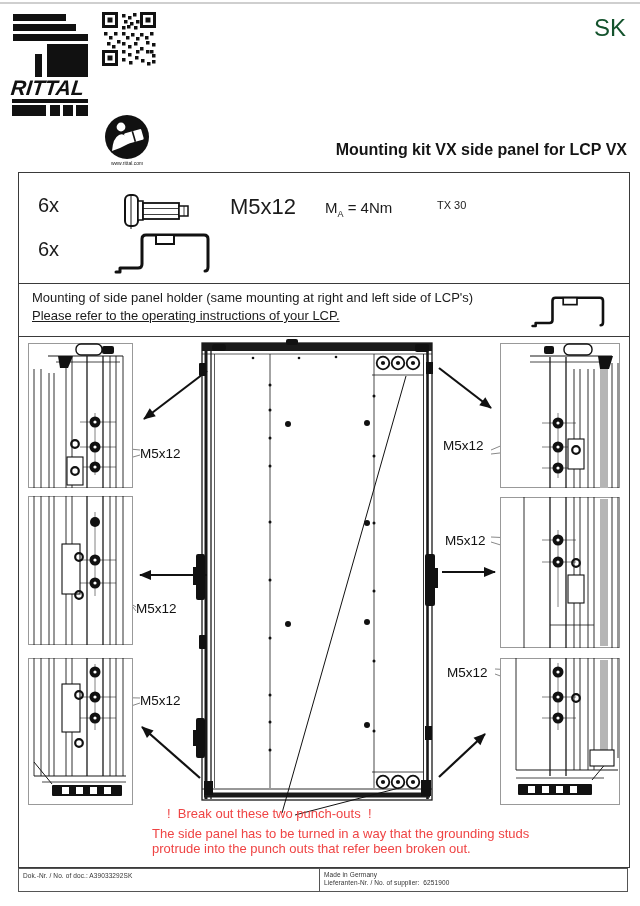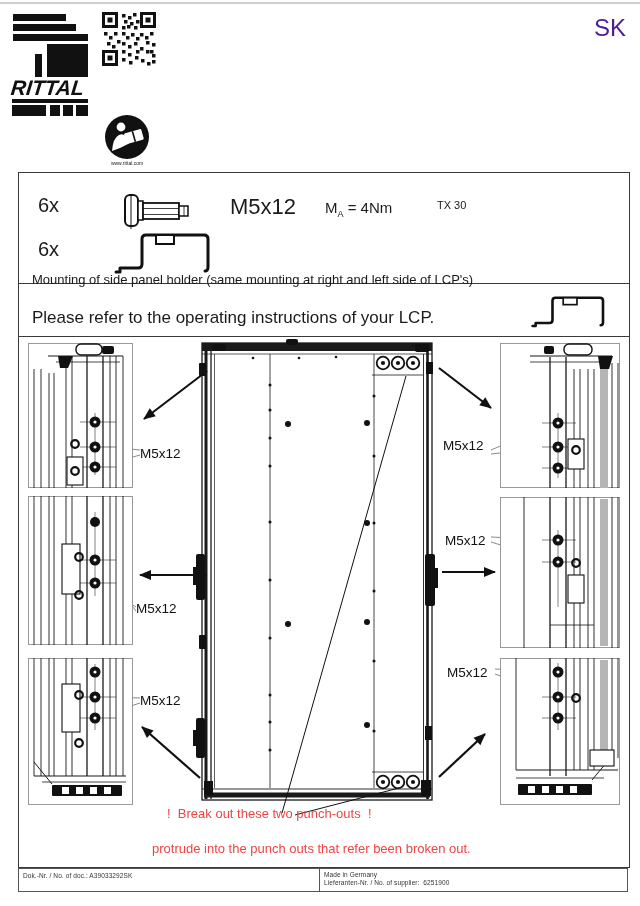--- a/index.html
+++ b/index.html
@@ -98,22 +98,23 @@
     <circle cx="23" cy="23" r="22" fill="#111"></circle>
     <circle cx="17" cy="13" r="4.4" fill="#fff"></circle>
     <path d="M8,37 q1,-13 7,-16 q4,-2 6,1 l4,5 q1,2 -1,3 q-7,4 -16,7 z" fill="#fff"></path>
     <g transform="rotate(-16 30 23)">
       <rect x="21" y="17" width="18" height="11" rx="1.5" fill="#fff"></rect>
       <line x1="30" y1="17" x2="30" y2="28" stroke="#111" stroke-width="1.6"></line>
     </g>
   </svg>
   <div class="abs" style="left:98px;top:160px;width:58px;text-align:center;font-size:5px;color:#222;">www.rittal.com</div>
 
-  <div class="abs rt" style="left:420px;top:14px;width:206px;font-size:24px;color:#4c1d95;">SK</div>
-
+  <div class="abs rt" style="left:420px;top:14px;width:206px;font-size:24px;color:#14532d;">SK</div>
+
+  <div class="abs rt" style="left:120px;top:141px;width:507px;font-size:16px;font-weight:bold;color:#151515;">Mounting kit VX side panel for LCP VX</div>
 
   <div class="box" style="left:18px;top:172px;width:610px;height:111px;"></div>
   <div class="abs" style="left:38px;top:194px;font-size:20px;">6x</div>
   <svg class="abs" style="left:122px;top:190px;" width="80" height="42" viewBox="0 0 80 42">
     <rect x="3" y="5" width="13" height="31" rx="5" fill="#fff" stroke="#111" stroke-width="2"></rect>
     <line x1="9" y1="6" x2="9" y2="39" stroke="#111" stroke-width="1"></line>
     <rect x="16" y="11" width="5" height="19" fill="#fff" stroke="#111" stroke-width="1.5"></rect>
     <rect x="21" y="13" width="36" height="16" fill="#fff" stroke="#111" stroke-width="1.8"></rect>
     <line x1="21" y1="18.5" x2="57" y2="18.5" stroke="#111" stroke-width="0.8"></line>
     <line x1="21" y1="24.5" x2="57" y2="24.5" stroke="#111" stroke-width="0.8"></line>
@@ -123,22 +124,22 @@
   <div class="abs" style="left:230px;top:194px;font-size:22px;">M5x12</div>
   <div class="abs" style="left:325px;top:199px;font-size:15px;"><span>M</span><sub class="tq">A</sub> <span>= 4Nm</span></div>
   <div class="abs" style="left:437px;top:199px;font-size:11px;">TX 30</div>
   <div class="abs" style="left:38px;top:238px;font-size:20px;">6x</div>
   <svg class="abs" style="left:110px;top:224px;" width="115" height="54" viewBox="0 0 115 54">
     <path d="M6,48 h4 v-4 h18 q4,0 4,-4 V15 q0,-4 4,-4 h58 q4,0 4,4 v28 q0,4 -3,4" fill="none" stroke="#111" stroke-width="3" stroke-linejoin="round" stroke-linecap="round"></path>
     <rect x="46" y="11" width="18" height="9" fill="#fff" stroke="#111" stroke-width="2"></rect>
   </svg>
 
   <div class="box" style="left:18px;top:283px;width:610px;height:53px;"></div>
-  <div class="abs" style="left:32px;top:272px;font-size:13px;">Mounting of side panel holder (same mounting at right and left side of LCP's)</div>
-  <div class="abs" style="left:32px;top:308px;font-size:17px;">Please refer to the operating instructions of your LCP.</div>
+  <div class="abs" style="left:32px;top:290px;font-size:13px;">Mounting of side panel holder (same mounting at right and left side of LCP's)</div>
+  <div class="abs" style="left:32px;top:308px;font-size:13px;text-decoration:underline;">Please refer to the operating instructions of your LCP.</div>
   <svg class="abs" style="left:528px;top:288px;" width="88" height="44" viewBox="0 0 115 54">
     <path d="M6,48 h4 v-4 h18 q4,0 4,-4 V15 q0,-4 4,-4 h58 q4,0 4,4 v28 q0,4 -3,4" fill="none" stroke="#111" stroke-width="3.4" stroke-linejoin="round" stroke-linecap="round"></path>
     <rect x="46" y="11" width="18" height="9" fill="#fff" stroke="#111" stroke-width="2.2"></rect>
   </svg>
 
   <div class="box" style="left:18px;top:336px;width:610px;height:530px;"></div>
 
   <svg class="abs" style="left:18px;top:336px;" width="610" height="530" viewBox="0 0 610 530">
     <defs>
       <marker id="ah" markerUnits="userSpaceOnUse" markerWidth="14" markerHeight="12" refX="12" refY="6" orient="auto">
@@ -465,20 +466,21 @@
   </svg>
 
   <div class="callout" style="left:140px;top:446px;">M5x12</div>
   <div class="callout" style="left:136px;top:601px;">M5x12</div>
   <div class="callout" style="left:140px;top:693px;">M5x12</div>
   <div class="callout" style="left:443px;top:438px;">M5x12</div>
   <div class="callout" style="left:445px;top:533px;">M5x12</div>
   <div class="callout" style="left:447px;top:665px;">M5x12</div>
 
   <div class="warn pre" style="left:167px;top:806px;">!  Break out these two punch-outs  !</div>
+  <div class="warn" style="left:152px;top:826px;">The side panel has to be turned in a way that the grounding studs</div>
   <div class="warn" style="left:152px;top:841px;">protrude into the punch outs that refer been broken out.</div>
 
   <div class="abs" style="left:18px;top:868px;width:302px;height:24px;border:1px solid #555;background:#fff;box-sizing:border-box;">
     <div class="ftxt" style="margin:3px 0 0 4px;"><span>Dok.-Nr. / No. of doc.:</span> <span>A39033292SK</span></div>
   </div>
   <div class="abs" style="left:320px;top:868px;width:308px;height:24px;border:1px solid #555;border-left:none;background:#fff;box-sizing:border-box;">
     <div class="ftxt" style="margin:2px 0 0 4px;">Made in Germany</div>
     <div class="ftxt" style="margin:1px 0 0 4px;"><span>Lieferanten-Nr. / No. of supplier:</span>&nbsp; <span>6251900</span></div>
   </div>
 

